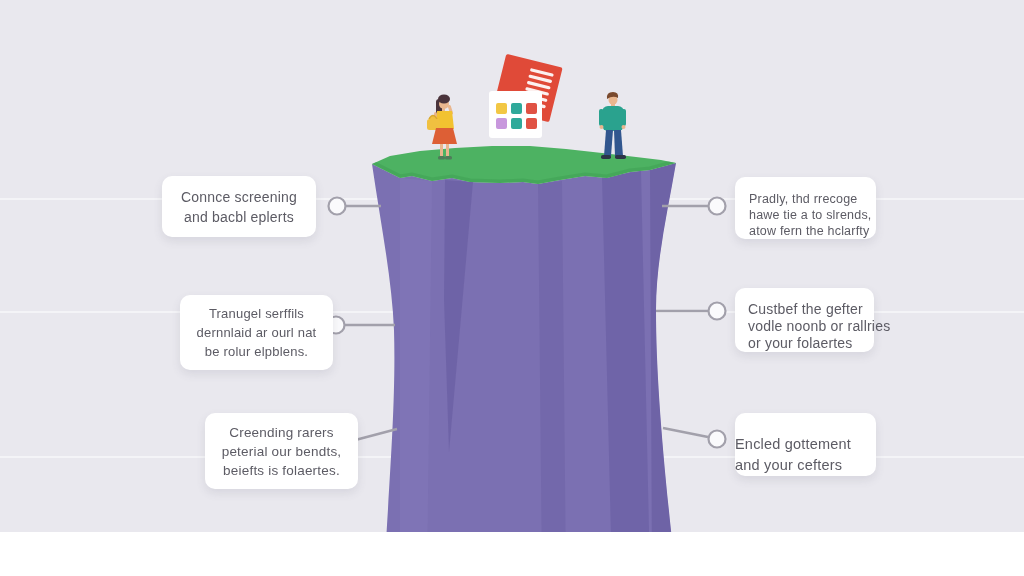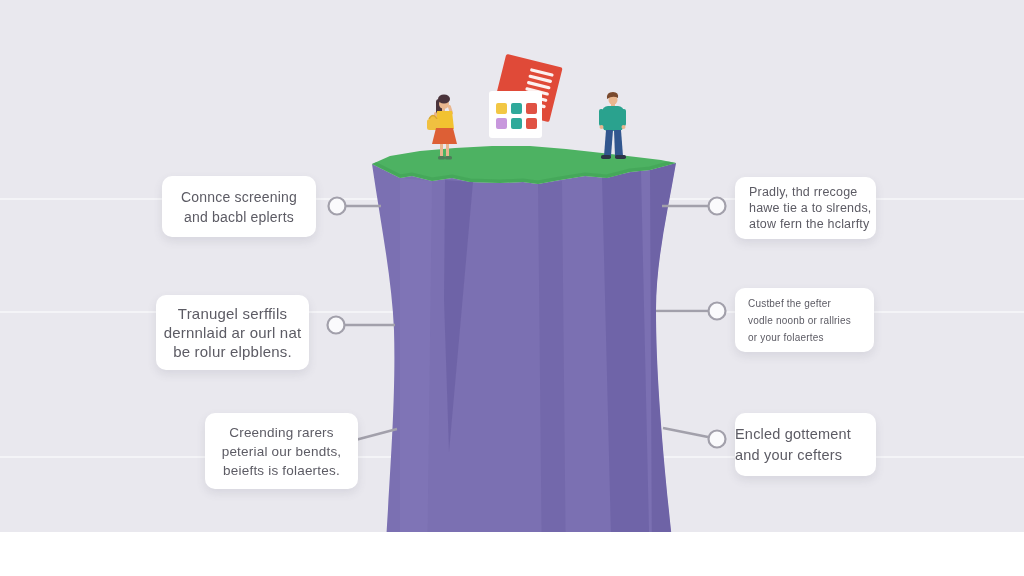--- a/index.html
+++ b/index.html
@@ -25,26 +25,26 @@
   .f-wskirt{fill:var(--woman-skirt);} .f-wbag{fill:var(--woman-bag);}
   .f-mhair{fill:var(--man-hair);} .f-msweater{fill:var(--man-sweater);} .f-mpants{fill:var(--man-pants);}
   .f-shoe{fill:var(--shoe-dark);} .f-shoe-g{fill:#4f7d5a;}
   .connector-line{stroke:var(--connector);stroke-width:2.4;fill:none;}
   .connector-dot{fill:#fafafc;stroke:var(--connector);stroke-width:2.2;}
   .callout{position:absolute;background:var(--box-bg);border-radius:10px;
     box-shadow:0 4px 10px rgba(80,80,110,.12);display:flex;flex-direction:column;
     justify-content:center;color:var(--box-text);letter-spacing:.2px;box-sizing:border-box;}
   .callout .line{white-space:nowrap;}
   .c-center{text-align:center;}
-  .c-left{text-align:left;}
+  .c-left{text-align:left;justify-content:flex-end;}
   #callout-l1{left:162px;top:176px;width:154px;height:61px;font-size:14px;line-height:20px;}
-  #callout-l2{left:156px;top:295px;width:153px;height:75px;font-size:15px;line-height:19px;}
+  #callout-l2{left:180px;top:295px;width:153px;height:75px;font-size:13px;line-height:19px;}
   #callout-l3{left:163px;top:413px;width:153px;height:76px;font-size:13.5px;line-height:19px;margin-left:42px;}
   #callout-r1{left:735px;top:177px;width:141px;height:62px;font-size:12.5px;line-height:16px;padding-left:14px;}
-  #callout-r2{left:735px;top:288px;width:139px;height:64px;font-size:10px;line-height:17px;padding-left:13px;}
+  #callout-r2{left:735px;top:288px;width:139px;height:64px;font-size:14px;line-height:17px;padding-left:13px;}
   #callout-r3{left:735px;top:413px;width:141px;height:63px;font-size:14.5px;line-height:21px;}
 </style>
 </head>
 <body>
 
 <div id="canvas">
 
   <div class="bg-line" style="top:198px"></div>
   <div class="bg-line" style="top:311px"></div>
   <div class="bg-line" style="top:456px"></div>

